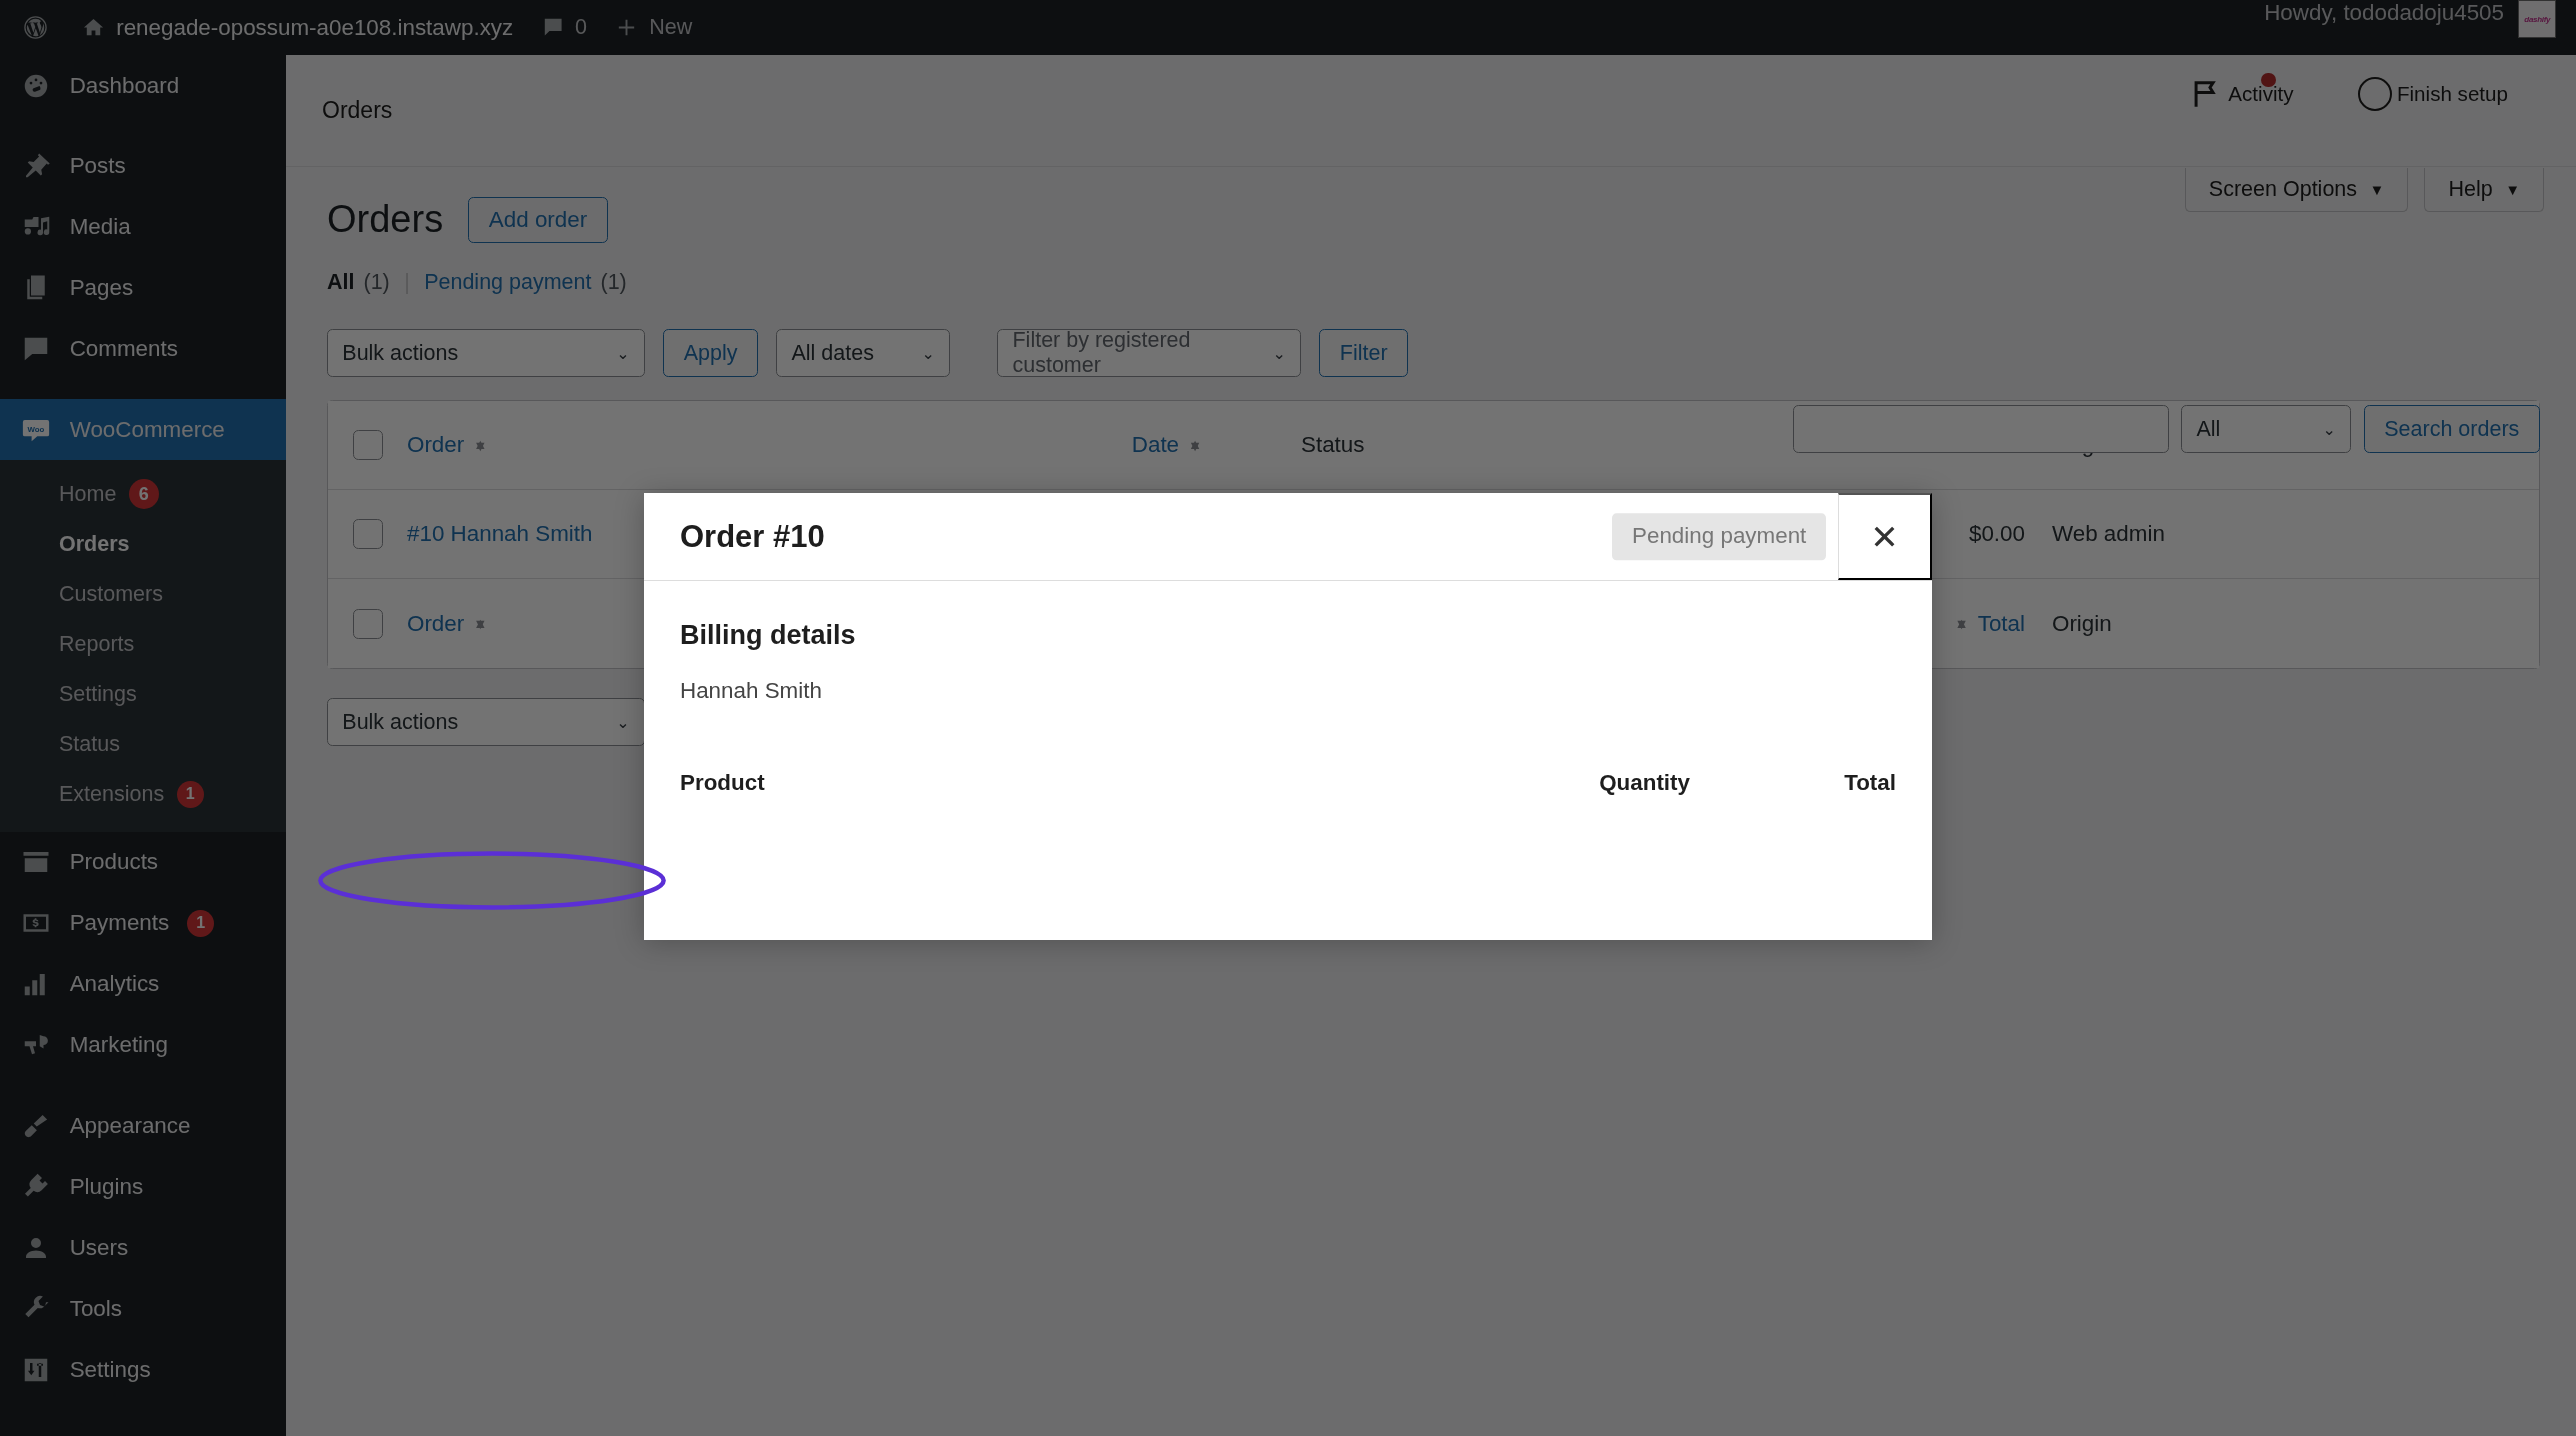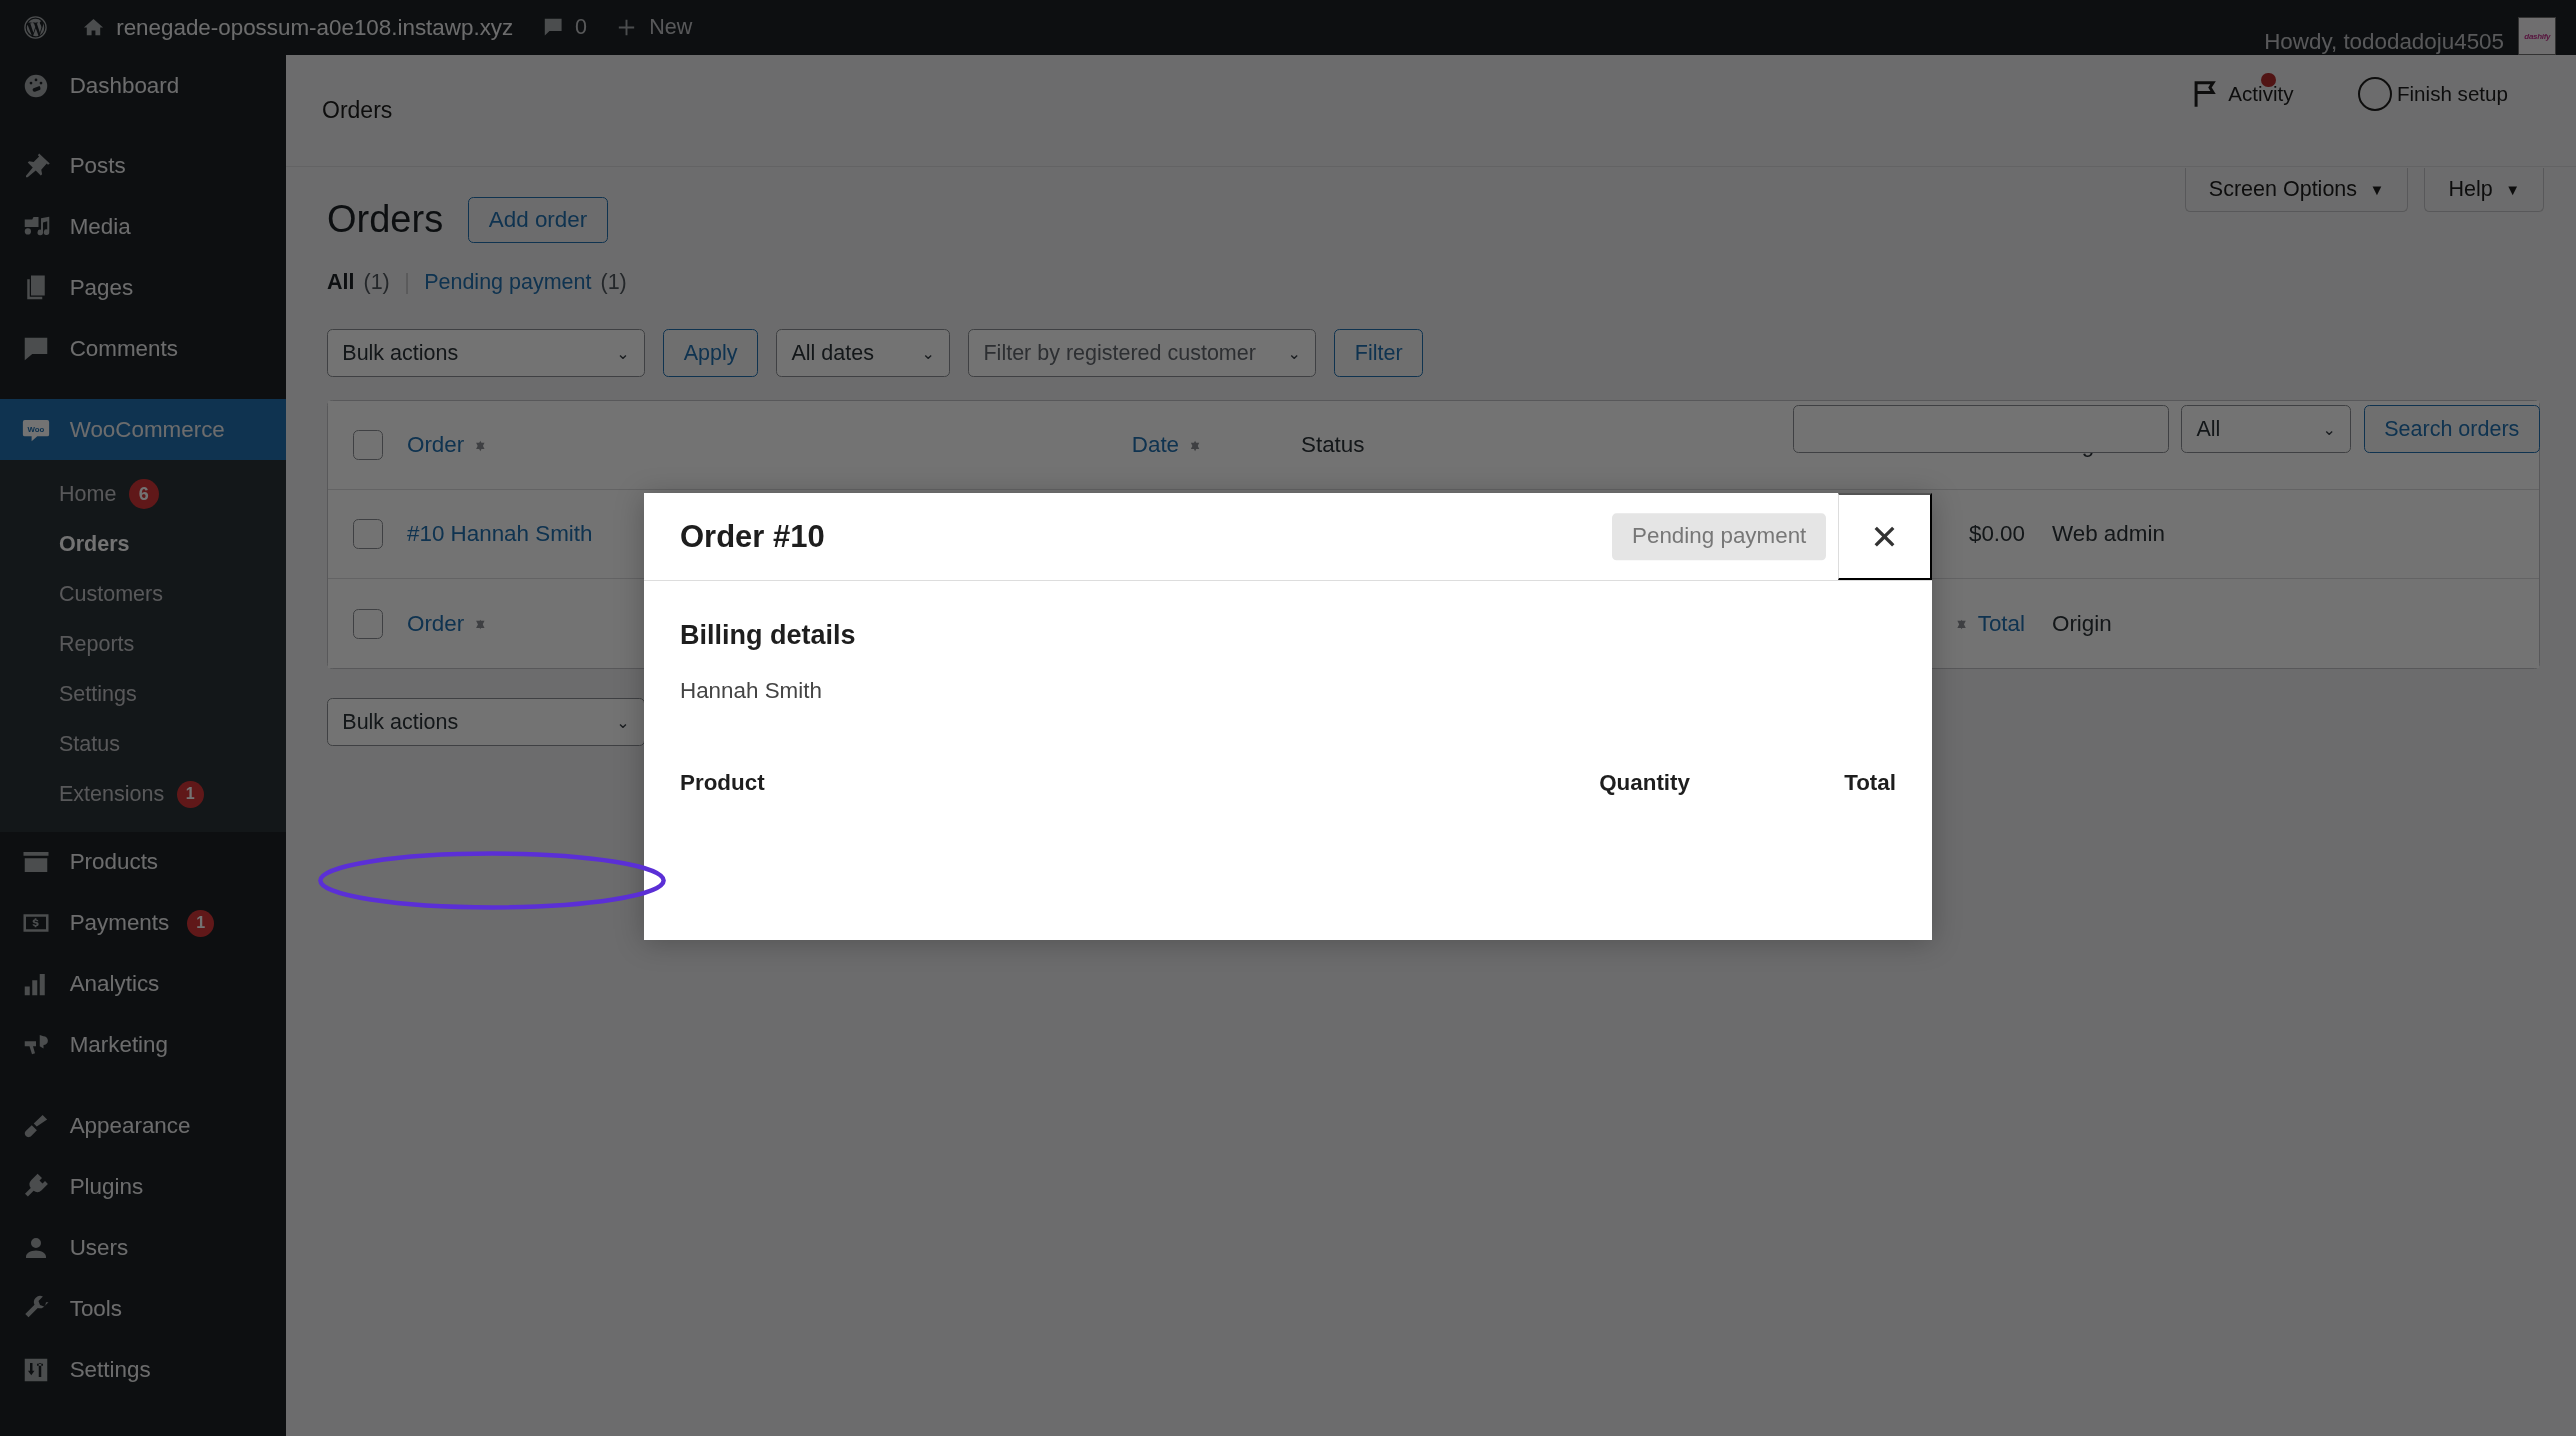--- a/index.html
+++ b/index.html
@@ -20,21 +20,21 @@
   }
   .ab-left { display: flex; align-items: center; height: 55px; }
   .ab-item {
     display: flex; align-items: center; gap: 10.7px;
     height: 55px; padding: 0 14.3px; color: #c3c4c7; white-space: nowrap;
   }
   .ab-item.logo { padding: 0 19.7px 0 21.5px; }
   .ab-sitename { color: #f0f0f1; font-size: 22.4px; }
   .ab-right {
     position: absolute; right: 0; top: 0; height: 55px;
-    display: flex; align-items: flex-end; gap: 14.3px; padding-right: 19.7px;
+    display: flex; align-items: flex-start; gap: 14.3px; padding-right: 19.7px;
   }
   .howdy { color: #c3c4c7; font-size: 22.4px; }
   .avatar {
     width: 38px; height: 38px; background: #f7f4f6;
     border: 0.9px solid #6f6f6f;
     display: flex; align-items: center; justify-content: center;
     font-size: 8px; color: #c2338e; font-weight: bold; font-style: italic;
     letter-spacing: -0.3px; overflow: hidden;
   }
   .wp-logo-svg { width: 27px; height: 27px; display: block; }
@@ -154,21 +154,21 @@
     display: flex; align-items: center;
     font-family: "Liberation Sans", sans-serif;
   }
 
   .tablenav {
     display: flex; align-items: center; gap: 18px;
     margin-top: 34px;
   }
   .sel-bulk { width: 318px; }
   .sel-dates { width: 174px; }
-  .sel-cust { width: 348px; color: #646970; }
+  .sel-cust { width: 304px; color: #646970; margin-left: 29px; }
 
   .wp-table {
     margin-top: 23px; background: #fff; border: 0.9px solid #c3c4c7;
     border-radius: 5.4px; width: 2213px;
   }
   .tr {
     display: flex; align-items: center; height: 89px;
     border-bottom: 0.9px solid #dcdcde; padding: 0 0 0 0;
   }
   .tr:last-child { border-bottom: none; }

